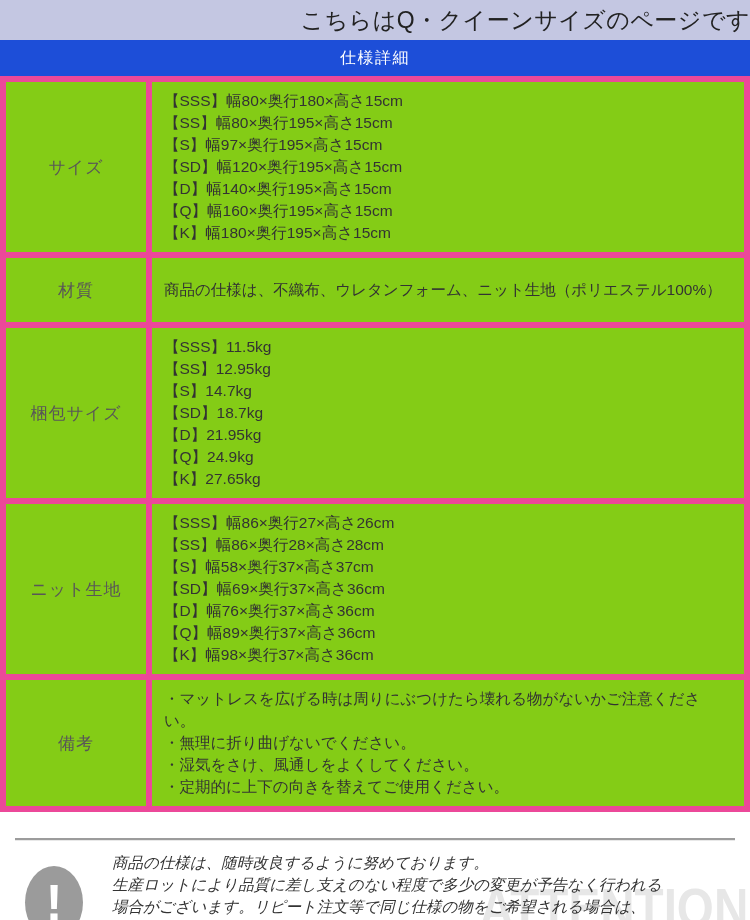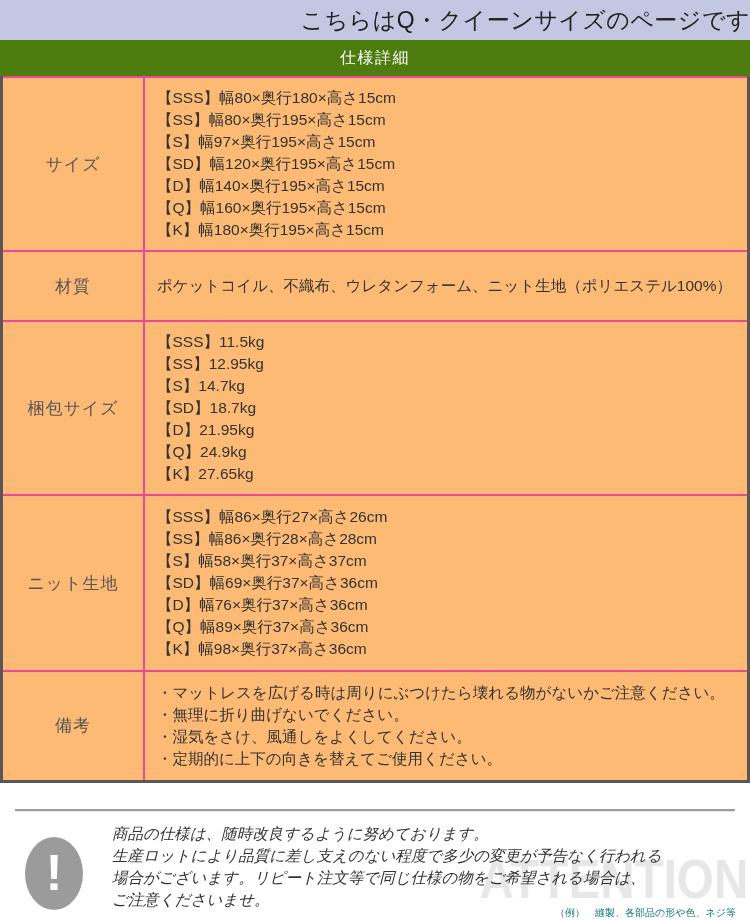--- a/index.html
+++ b/index.html
@@ -21,42 +21,42 @@
     background: #c4c7e2;
     display: flex;
     align-items: center;
     justify-content: flex-end;
     font-size: 23px;
     color: #222222;
     letter-spacing: 0.5px;
   }
   .section-bar {
     height: 36px;
-    background: #4d7c0f;
+    background: #1d4ed8;
     display: flex;
     align-items: center;
     justify-content: center;
     font-size: 16px;
     color: #ffffff;
     letter-spacing: 1.5px;
     text-align: right;
   }
 
   
   table.spec {
     width: 750px;
     border-collapse: collapse;
     table-layout: fixed;
     border: 3px solid #595757;
     border-top: none;
   }
   .spec th, .spec td {
-    border: 2px solid #ec4899;
+    border: 6px solid #ec4899;
     vertical-align: middle;
-    background: #fdba74;
+    background: #84cc16;
   }
   .spec th {
     width: 138px;
     font-weight: normal;
     font-size: 17px;
     color: #595757;
     letter-spacing: 1px;
   }
   .spec td {
     padding: 8px 14px 8px 12px;
@@ -156,21 +156,21 @@
 【S】幅97×奥行195×高さ15cm
 【SD】幅120×奥行195×高さ15cm
 【D】幅140×奥行195×高さ15cm
 【Q】幅160×奥行195×高さ15cm
 【K】幅180×奥行195×高さ15cm</div>
       </td>
     </tr>
     <tr class="row-material">
       <th>材質</th>
       <td>
-        <div class="lines">ポケットコイル、不織布、ウレタンフォーム、ニット生地（ポリエステル100%）</div>
+        <div class="lines">商品の仕様は、不織布、ウレタンフォーム、ニット生地（ポリエステル100%）</div>
       </td>
     </tr>
     <tr class="row-weight">
       <th>梱包サイズ</th>
       <td>
         <div class="lines">【SSS】11.5kg
 【SS】12.95kg
 【S】14.7kg
 【SD】18.7kg
 【D】21.95kg

